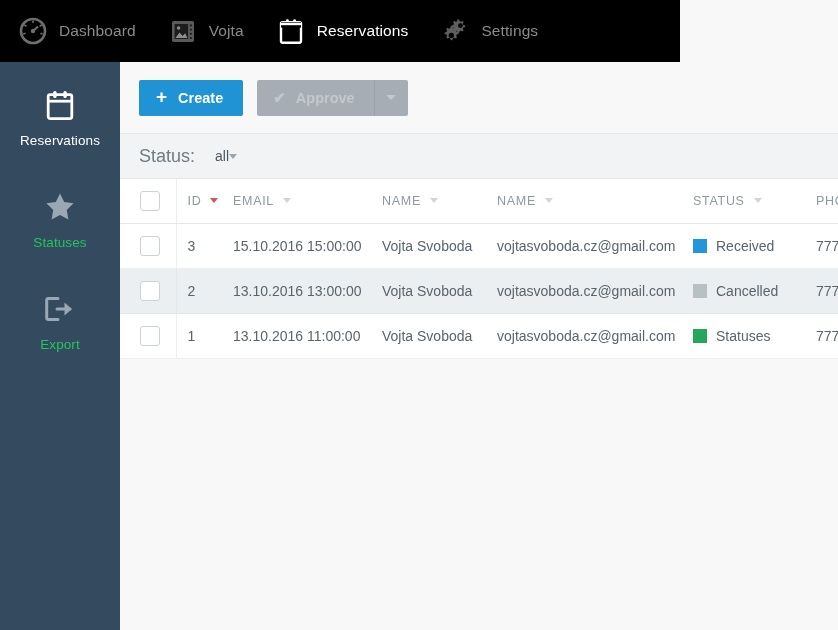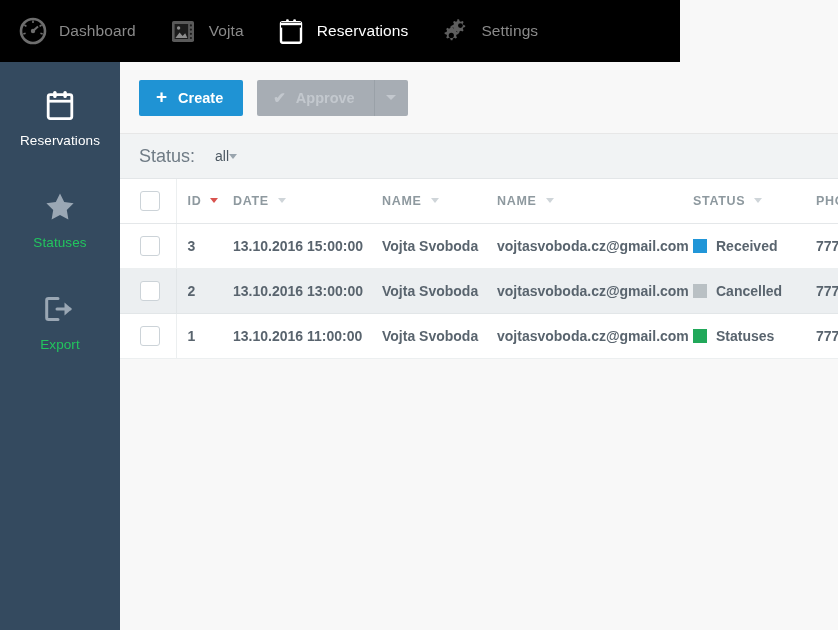--- a/index.html
+++ b/index.html
@@ -193,21 +193,21 @@
     overflow: hidden;
   }
   table.grid {
     border-collapse: collapse;
     table-layout: fixed;
     width: 860px;
     background: #ffffff;
   }
   table.grid th, table.grid td {
     text-align: left;
-    font-weight: bold;
+    font-weight: normal;
     vertical-align: middle;
   }
   table.grid th {
     height: 44px;
     font-size: 12.5px;
     color: #8e999f;
     letter-spacing: .7px;
     background: #ffffff;
     border-bottom: 1px solid #e4e7e9;
     white-space: nowrap;
@@ -404,21 +404,21 @@
             <span class="chkbox"></span>
           </th>
           <th class="col-id">
             <span class="th-inner">
               <span>ID</span>
               <span class="sort-chev active"></span>
             </span>
           </th>
           <th class="col-date">
             <span class="th-inner">
-              <span>DATE</span>
+              <span>EMAIL</span>
               <span class="sort-chev"></span>
             </span>
           </th>
           <th class="col-name">
             <span class="th-inner">
               <span>NAME</span>
               <span class="sort-chev"></span>
             </span>
           </th>
           <th class="col-email">
@@ -441,21 +441,21 @@
           </th>
         </tr>
       </thead>
       <tbody>
 
         <tr>
           <td class="col-chk">
             <span class="chkbox"></span>
           </td>
           <td class="col-id">3</td>
-          <td class="col-date">13.10.2016 15:00:00</td>
+          <td class="col-date">15.10.2016 15:00:00</td>
           <td class="col-name">Vojta Svoboda</td>
           <td class="col-email">vojtasvoboda.cz@gmail.com</td>
           <td class="col-status">
             <span class="status-cell">
               <span class="status-sq" style="background: rgb(33, 150, 216);"></span>
               <span>Received</span>
             </span>
           </td>
           <td class="col-phone">777</td>
         </tr>

